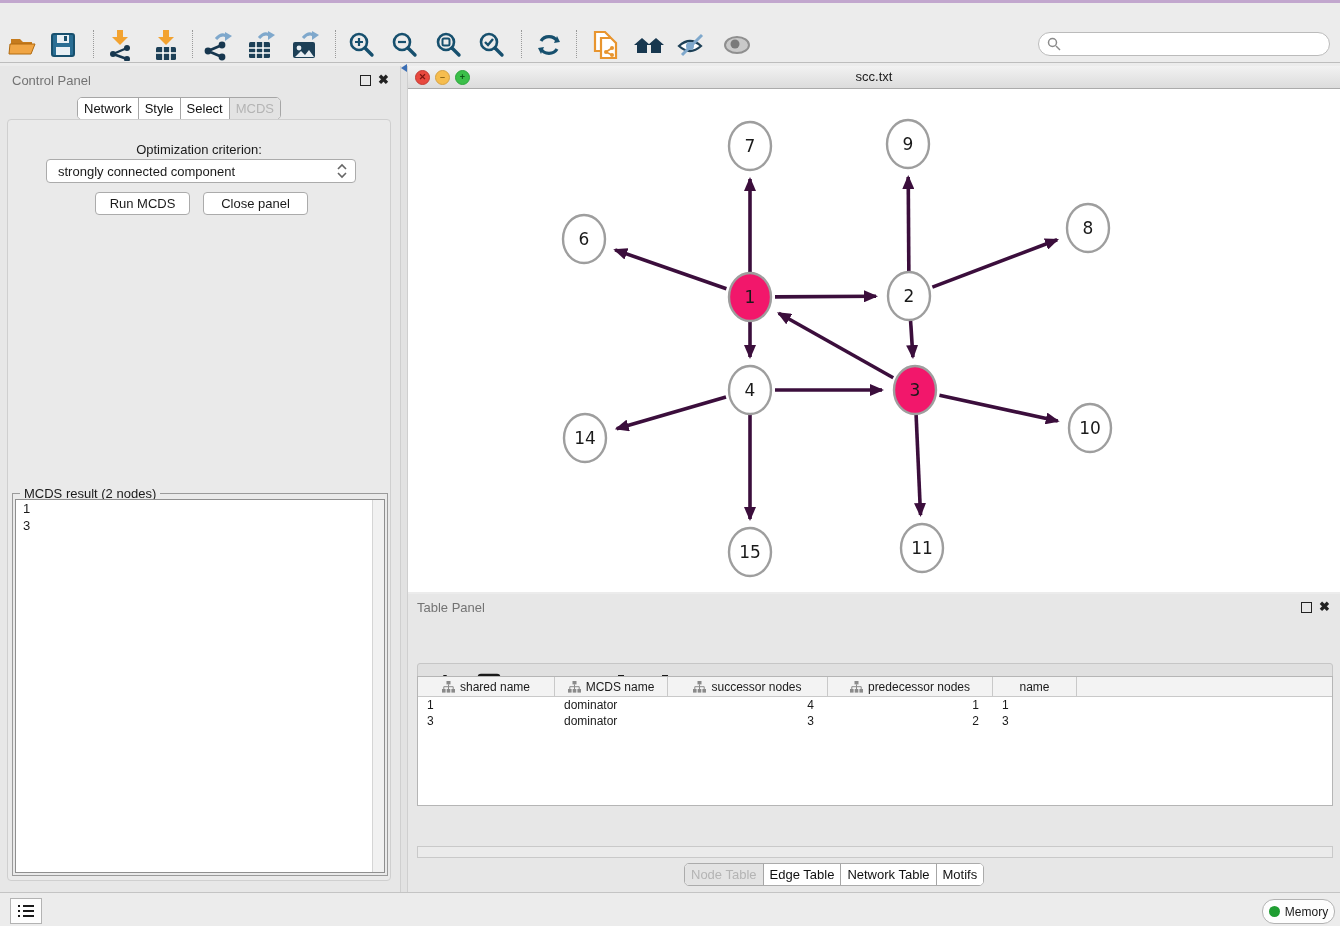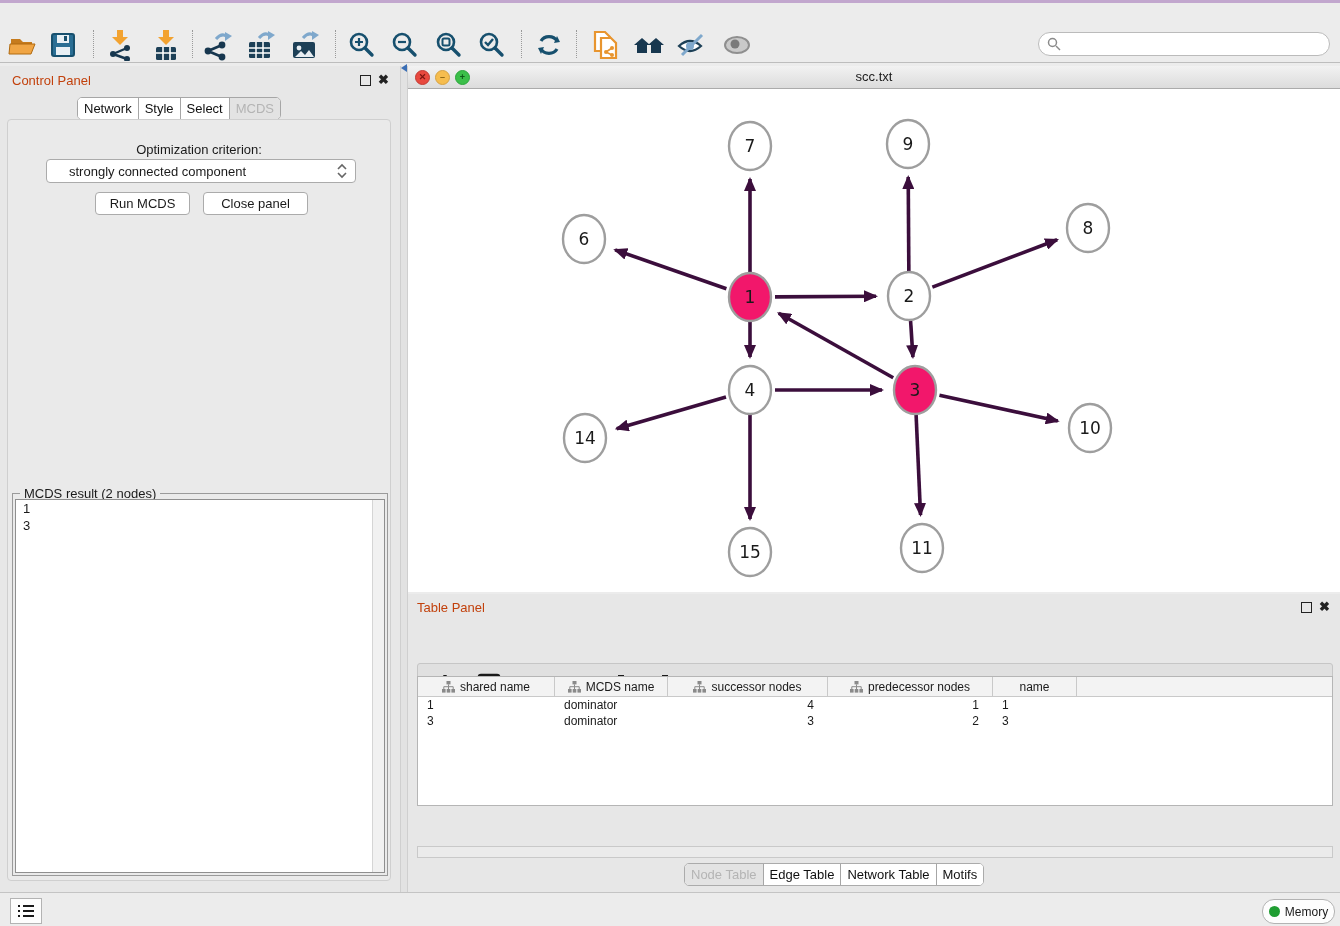--- a/index.html
+++ b/index.html
@@ -12,33 +12,33 @@
   .title-text{width:100%;text-align:center;top:6px;font-size:13px;color:#9B9B9B;}
   .dot{width:14px;height:14px;border-radius:50%;background:#DCDCDC;border:1px solid #C5C5C5;top:6px;}
   .toolbar{left:0;top:28px;width:1340px;height:34px;border-bottom:1px solid #BDBDBD;background:#ECECEC;}
   .tbtn{position:absolute;top:1px;width:34px;height:32px;display:flex;align-items:center;justify-content:center;}
   .tsep{position:absolute;top:2px;height:28px;border-left:1px dotted #9a9a9a;}
   .search{position:absolute;left:1038px;top:4px;width:292px;height:24px;background:#fff;
           border:1px solid #BBB;border-radius:13px;display:flex;align-items:center;padding-left:8px;box-sizing:border-box;}
   .search input{border:none;outline:none;font-size:12px;width:250px;background:transparent;font-family:"Liberation Sans",sans-serif;}
   
   .cpanel{left:0;top:66px;width:400px;height:826px;background:#E7E7E7;}
-  .panel-title{font-size:13px;color:#c2410c;}
+  .panel-title{font-size:13px;color:#737373;}
   .wbtn{font-size:13px;color:#222;font-weight:bold;line-height:12px;}
   .floatbox{width:9px;height:9px;border:1.5px solid #222;}
   .cp-tabs{position:absolute;left:77px;top:31px;display:flex;border:1px solid #A6A6A6;border-radius:5px;overflow:hidden;background:#fff;}
   .seg{padding:3px 6px;font-size:13px;border-right:1px solid #A6A6A6;background:#fff;color:#111;cursor:default;}
   .seg:last-child{border-right:none;text-align:center;}
   .seg.active{background:#E3E3E3;color:#B4B4B4;}
   .cp-content{position:absolute;left:7px;top:53px;width:384px;height:762px;background:#EAEAEA;
               border:1px solid #CFCFCF;border-radius:4px;box-sizing:border-box;}
   .opt-label{width:100%;text-align:center;top:22px;font-size:13px;}
   .selectbox{position:absolute;left:38px;top:39px;width:310px;height:24px;background:#fff;border:1px solid #ABABAB;
              border-radius:4px;display:flex;align-items:center;box-sizing:border-box;font-size:13px;}
-  .selectbox .val{flex:1;margin-left:22px;}
+  .selectbox .val{padding-left:11px;flex:1;}
   .btn{position:absolute;height:23px;background:#fff;border:1px solid #ABABAB;border-radius:4px;
        font-size:13px;display:flex;align-items:center;justify-content:center;box-sizing:border-box;}
   .groupbox{position:absolute;left:4px;top:373px;width:374px;height:381px;border:1px solid #9a9a9a;}
   .grouplabel{position:absolute;top:-8px;left:7px;background:#EAEAEA;padding:0 4px;font-size:13px;}
   .resultarea{position:absolute;left:2px;top:5px;right:2px;bottom:2px;background:#fff;border:1px solid #8f8f8f;}
   .resultarea .line{font-size:13px;padding-left:7px;line-height:17px;}
   .vscroll{position:absolute;top:0;right:0;bottom:0;width:11px;background:#F1F1F1;border-left:1px solid #D5D5D5;}
   
   .vdivider{left:400px;top:66px;width:8px;height:826px;background:#E2E2E2;border-left:1px solid #CFCFCF;border-right:1px solid #CFCFCF;box-sizing:border-box;}
   .collapse-arrow{left:401px;top:64px;width:0;height:0;border-top:4px solid transparent;border-bottom:4px solid transparent;border-right:6px solid #3B6FB5;}

